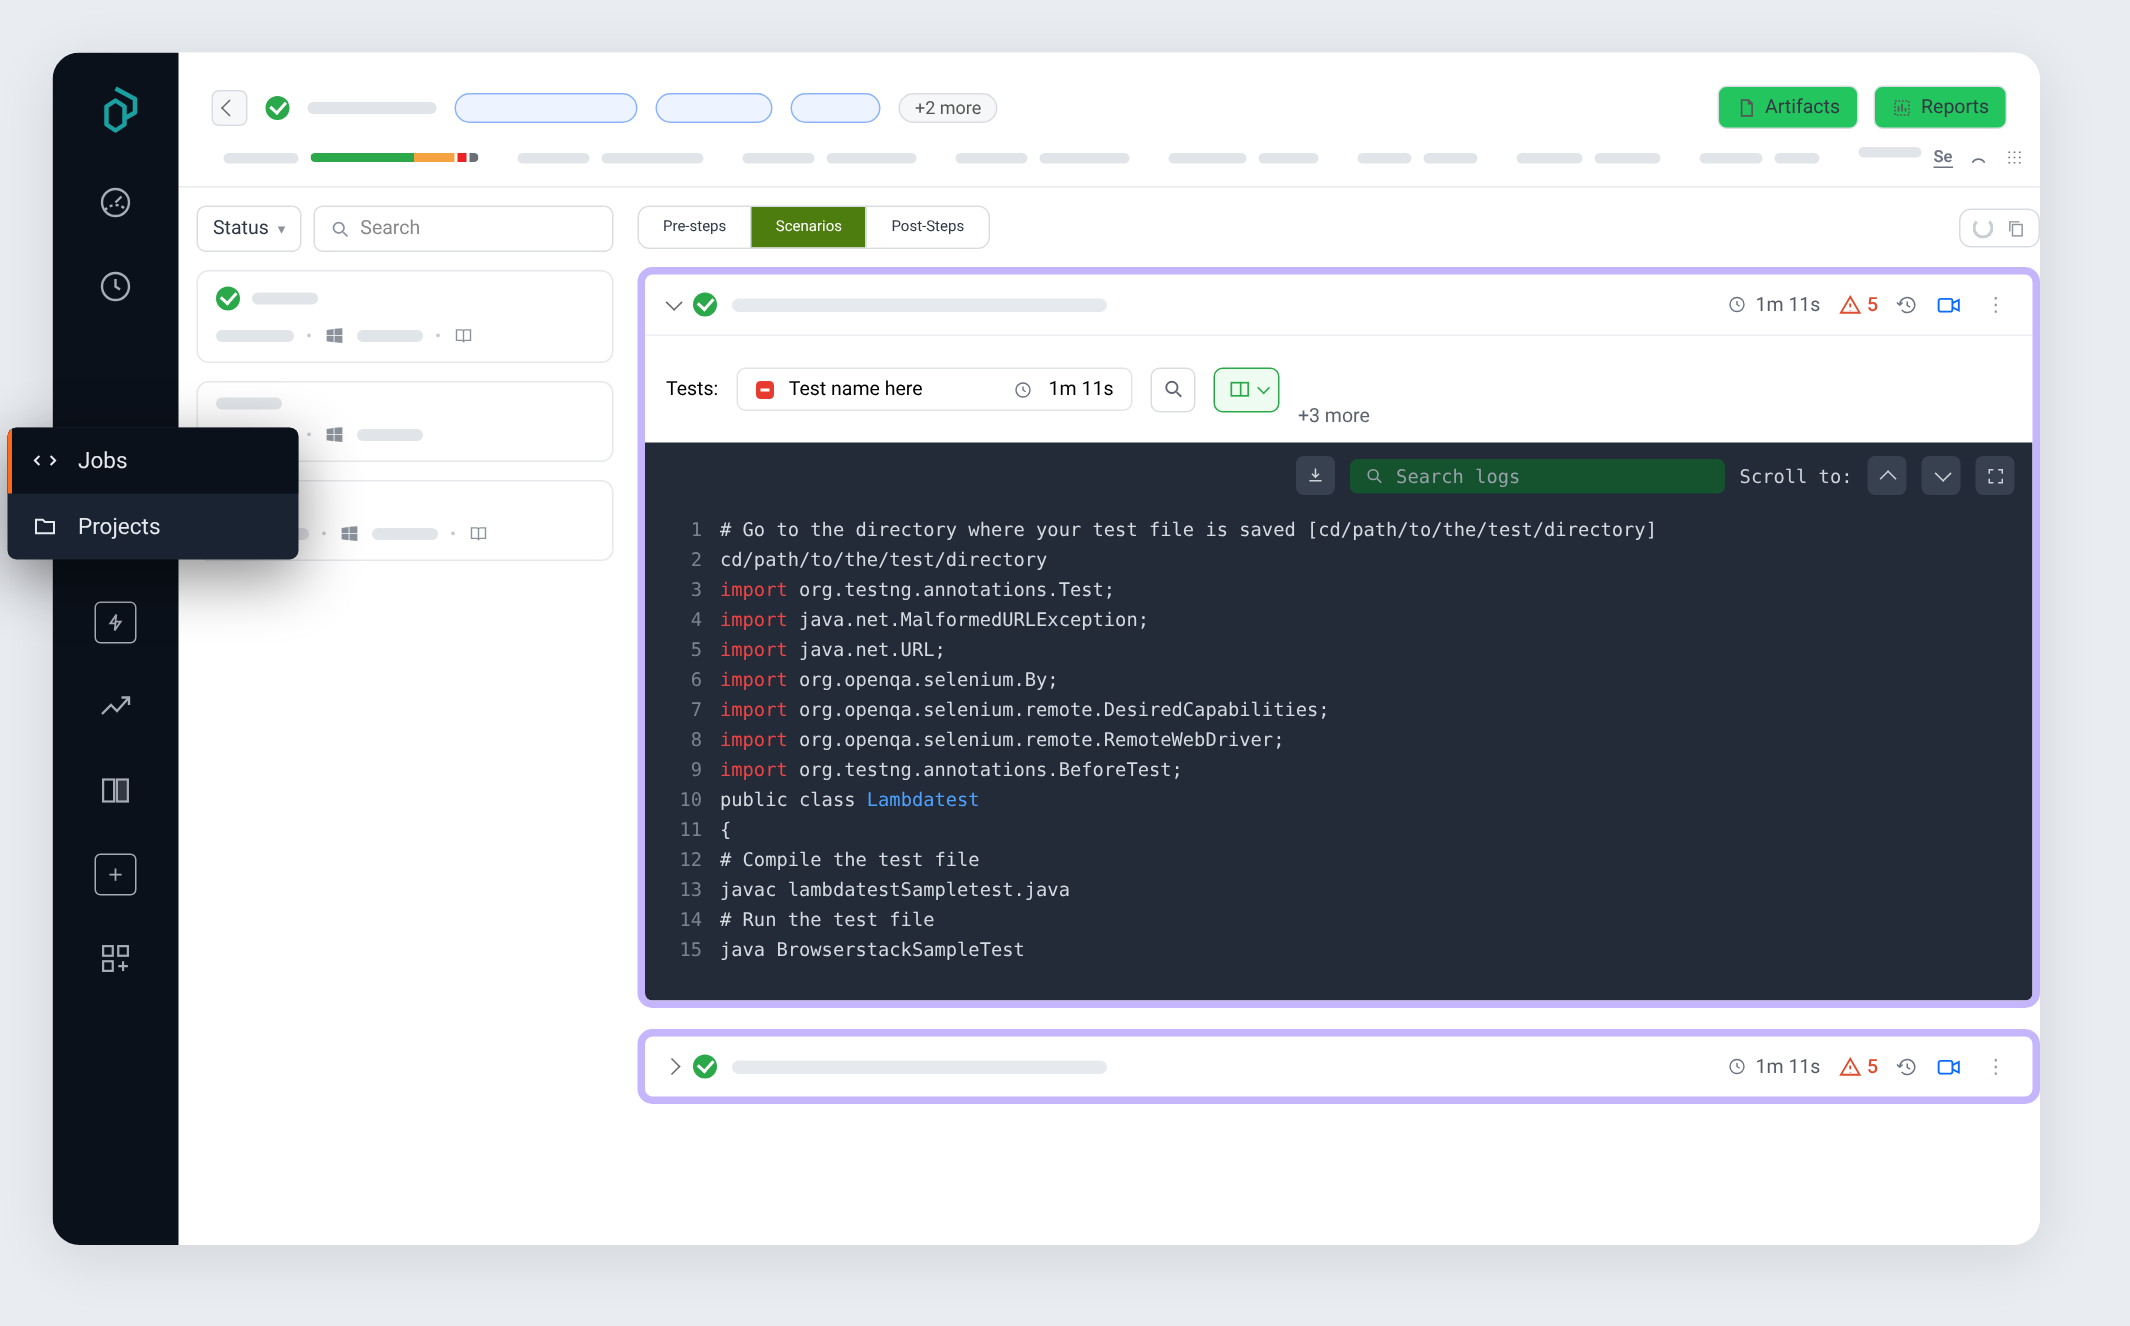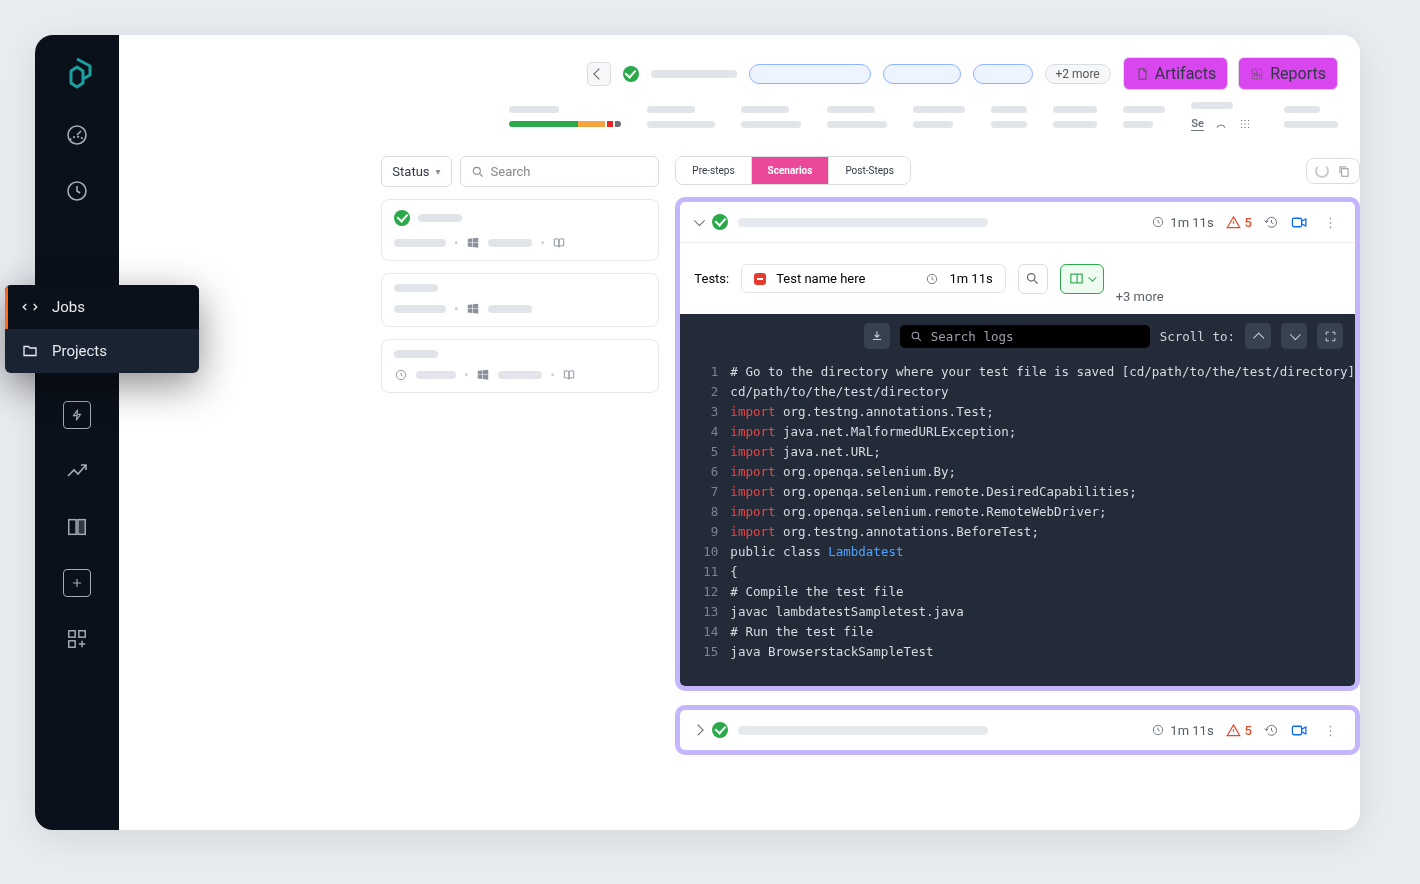--- a/index.html
+++ b/index.html
@@ -10,34 +10,34 @@
 .sidebar-icon { width: 28px; height: 28px; color: #a6acb6; display: flex; align-items: center; justify-content: center; border: 1px solid transparent; }
 .sidebar-icon.boxed { border: 1.5px solid #a6acb6; border-radius: 4px; width: 28px; height: 28px; }
 
 .flyout { position: absolute; left: 5px; top: 285px; width: 194px; background: #1a2332; border-radius: 6px; z-index: 50; box-shadow: 0 12px 40px rgba(0,0,0,.45); overflow: hidden; }
 .flyout-item { display: flex; align-items: center; gap: 12px; padding: 12px 15px; color: #e6e9ed; font-size: 15px; cursor: pointer; }
 .flyout-item.header { background: #1a2332; font-weight: 600; font-size: 16px; }
 .flyout-item.active { background: #0b111b; position: relative; }
 .flyout-item.active::before { content: ""; position: absolute; left: 0; top: 0; bottom: 0; width: 3px; background: #ff6a1a; }
 .flyout-icon { width: 20px; height: 20px; flex-shrink: 0; display:flex; align-items:center; justify-content:center;}
 
-.main { flex: 1; display: flex; flex-direction: column; background: #fff; min-width: 0; align-items: flex-end; }
+.main { flex: 1; display: flex; flex-direction: column; background: #fff; min-width: 0; }
 
 .topbar { padding: 22px 22px 12px 22px; display: flex; align-items: center; gap: 12px; }
 .back-btn { width: 24px; height: 24px; border: 1px solid #d9dde2; border-radius: 5px; display: flex; align-items: center; justify-content: center; color: #666; background:#f6f7f8; }
 .status-ok { width: 16px; height: 16px; border-radius: 50%; background: #2aa84a; display: inline-flex; align-items: center; justify-content: center; }
 .status-ok::after { content: ""; width: 5px; height: 8px; border: 2px solid #fff; border-top: 0; border-left: 0; transform: rotate(42deg) translate(-1px,-1px); }
 .skeleton { background: #e1e4e8; border-radius: 5px; height: 8px; }
 .pill { border: 1px solid #8bb3ff; background: #eef4ff; border-radius: 14px; height: 20px; }
 .more-chip { border: 1px solid #d9dde2; border-radius: 14px; padding: 2px 10px; font-size: 12px; color: #555; background:#f6f7f8;}
 .top-right-btns { margin-left: auto; display: flex; gap: 10px; }
-.outline-btn { border: 1px solid #d9dde2; border-radius: 6px; padding: 6px 11px; font-size: 16px; color: #303844; display: flex; align-items: center; gap: 6px; background: #d946ef; }
+.outline-btn { border: 1px solid #d9dde2; border-radius: 6px; padding: 6px 11px; font-size: 13px; color: #303844; display: flex; align-items: center; gap: 6px; background: #22c55e; }
 
 .stats-row { display: flex; gap: 26px; padding: 0 22px 12px 30px; align-items:center;}
-.stat { display: flex; flex-direction: column; gap: 8px;}
+.stat { display: flex; flex-direction: row; gap: 8px;}
 .stat .skeleton { height: 7px; }
 .progress-bar { display: flex; height: 6px; width: 112px; border-radius: 3px; overflow: hidden;}
 .pb-green { background: #2aa84a; flex: 5; }
 .pb-orange { background: #f4a340; flex: 2; }
 .pb-red { background: #e22; width: 6px; margin-left:2px;}
 .pb-grey { background: #6b6f75; width: 6px; margin-left:2px;}
 
 .mini-icons { display:flex; gap:10px; color:#6c7480; margin-left:auto; padding-right:6px; align-items:center;}
 
 .divider { height: 1px; background: #e8eaee; }
@@ -49,21 +49,21 @@
 .search-box { flex: 1; border: 1px solid #d9dde2; border-radius: 6px; padding: 7px 10px; font-size: 13px; color: #888; display: flex; align-items: center; gap: 6px; }
 .card { border: 1px solid #e6e8ec; border-radius: 8px; padding: 10px 12px; margin-bottom: 12px; display: flex; flex-direction: column; gap: 10px; }
 .card-line1 { display: flex; align-items: center; gap: 8px; }
 .card-line2 { display: flex; align-items: center; gap: 8px; color: #8b929c; font-size: 12px; }
 .dot { color: #c5cad1; }
 
 .right-col { flex: 1; padding: 12px 0 12px 16px; min-width: 0; display: flex; flex-direction: column; }
 .tabs-row { display: flex; align-items: center; margin-bottom: 12px; }
 .tabs { display: inline-flex; border: 1px solid #d9dde2; border-radius: 8px; overflow: hidden; }
 .tab { padding: 8px 16px; font-size: 10px; color: #303844; background: #fff;}
-.tab.active { background: #ec4899; color: #fff; font-weight: bold; }
+.tab.active { background: #4d7c0f; color: #fff; }
 .tab + .tab { border-left: 1px solid #d9dde2; }
 .right-tools { margin-left: auto; border: 1px solid #d9dde2; border-radius: 8px; padding: 5px 8px; display: flex; gap: 8px; color:#8b929c;}
 .spin { width:14px; height:14px; border:2px solid #c9ced4; border-top-color:transparent; border-radius:50%;}
 
 .scenario-panel { border: 5px solid #c4b5fd; border-radius: 10px; margin-bottom: 14px; overflow: hidden;}
 .scenario-head { display: flex; align-items: center; gap: 10px; padding: 12px 14px;}
 .scenario-head .skeleton { height: 9px; background:#e6e9ed;}
 .scenario-meta { margin-left: auto; display: flex; align-items: center; gap: 12px; font-size: 13px; color: #545b66;}
 .warn-badge { color: #e24c2e; font-weight: 500; display:flex; align-items:center; gap:4px;}
 .menu-dots { color:#8b929c; padding:0 4px;}
@@ -72,21 +72,21 @@
 .test-chip { border: 1px solid #e1e4e8; border-radius: 6px; padding: 6px 12px; display: flex; align-items: center; gap: 10px; }
 .red-dot { width: 12px; height: 12px; background: #e63b2e; border-radius: 3px; display:inline-flex; align-items:center; justify-content:center;}
 .red-dot::after{content:""; width:6px; height:2px; background:#fff;}
 .icon-box { border: 1px solid #d9dde2; border-radius: 6px; width: 30px; height: 30px; display: flex; align-items: center; justify-content: center; color:#5f6773;}
 .icon-box.active { border-color: #2aa84a; background: #eefbf1; color: #2aa84a; width:44px; gap:4px;}
 .more-txt { color: #5b626d; margin-top: 36px; }
 
 .code-block { background: #242b38; color: #d6dbe2; font-family: "SFMono-Regular", Consolas, monospace; font-size: 12.5px; border-radius: 0; position:relative;}
 .code-toolbar { display:flex; align-items:center; gap:10px; padding: 9px 12px; justify-content:flex-end;}
 .dl-btn { width:26px; height:26px; background:#38414f; border-radius:5px; display:flex; align-items:center; justify-content:center; color:#cfd4db;}
-.log-search { flex: 0 0 250px; background:#000000; border-radius:5px; padding:4px 10px; display:flex; align-items:center; gap:8px; color:#9aa1ab; font-size:12.5px;}
+.log-search { flex: 0 0 250px; background:#14532d; border-radius:5px; padding:4px 10px; display:flex; align-items:center; gap:8px; color:#9aa1ab; font-size:12.5px;}
 .scroll-lbl { color:#cfd4db; font-size:12.5px; }
 .sq-btn { width:26px; height:26px; background:#38414f; border-radius:5px; display:flex; align-items:center; justify-content:center; color:#cfd4db;}
 .code-lines { padding: 4px 0 24px 0; }
 .code-line { display: flex; line-height: 1.6; }
 .gutter { width: 50px; text-align: right; padding-right: 12px; color: #7b8391; user-select: none; }
 .code-txt { white-space: pre; }
 .kw { color: #ef4444; }
 .cls { color: #4ea2ff; }
 
 .chev { display:inline-block; width:8px; height:8px; border: 1.5px solid currentColor; border-top:0; border-left:0; }

